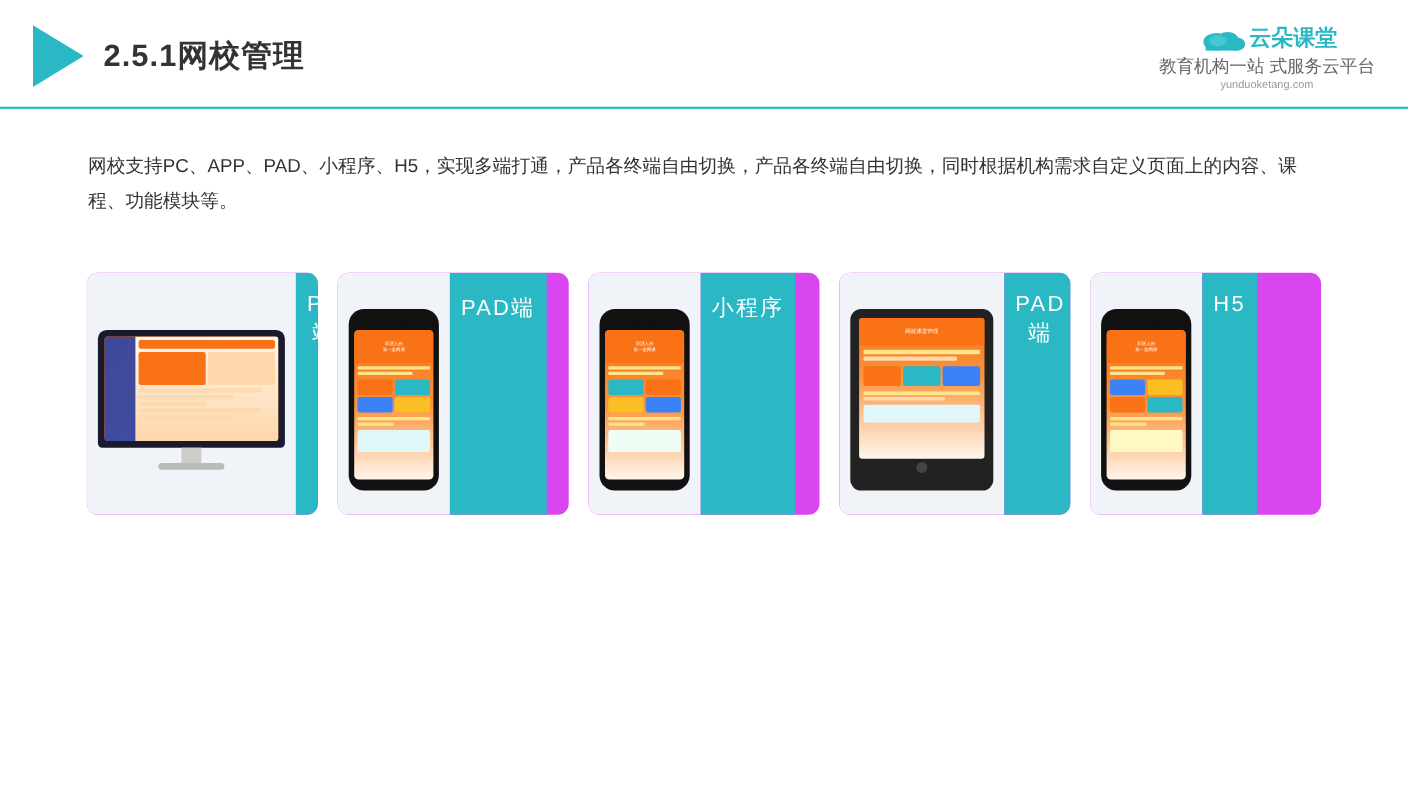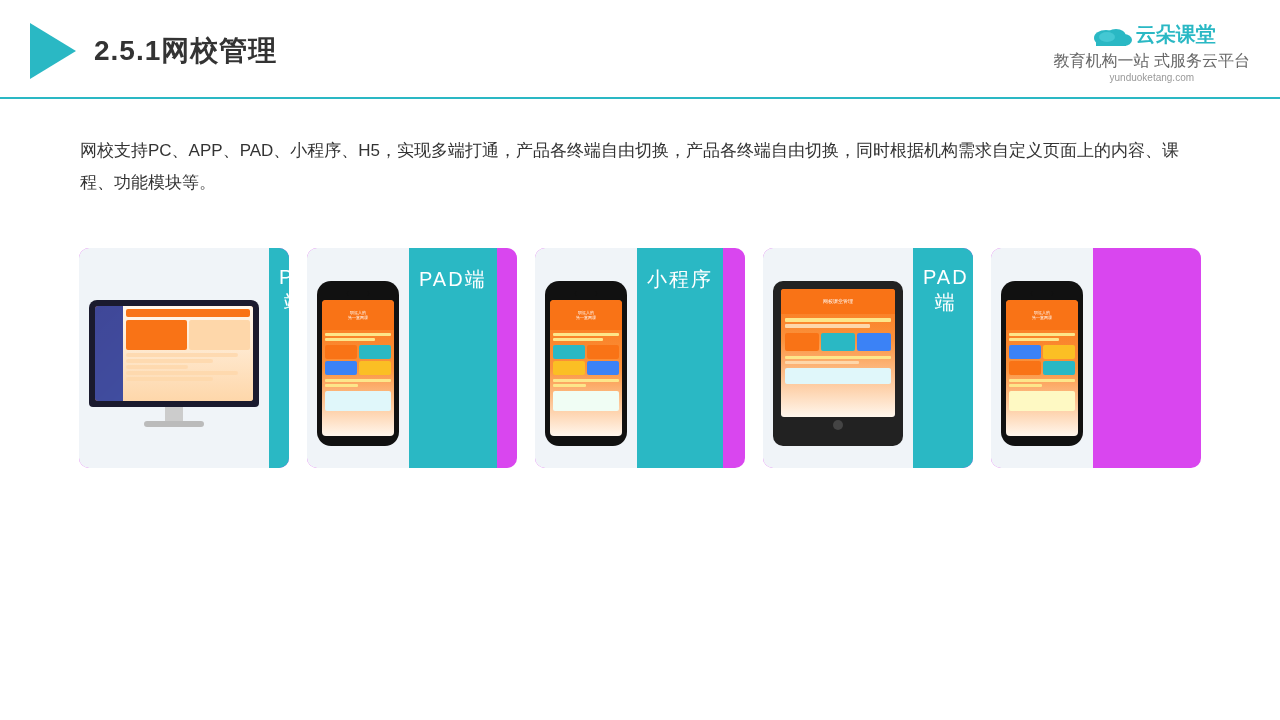--- a/index.html
+++ b/index.html
@@ -455,15 +455,16 @@
               <div class="phone-grid-item orange"></div>
               <div class="phone-grid-item teal"></div>
             </div>
             <div class="phone-line w-full" style="margin-top:2px;"></div>
             <div class="phone-line w-half"></div>
             <div style="height:20px;background:#fef9c3;border-radius:2px;margin-top:2px;"></div>
           </div>
         </div>
       </div>
     </div>
+    <div class="card-label">H5</div>
   </div>
 
 </div>
 
 </body></html>

